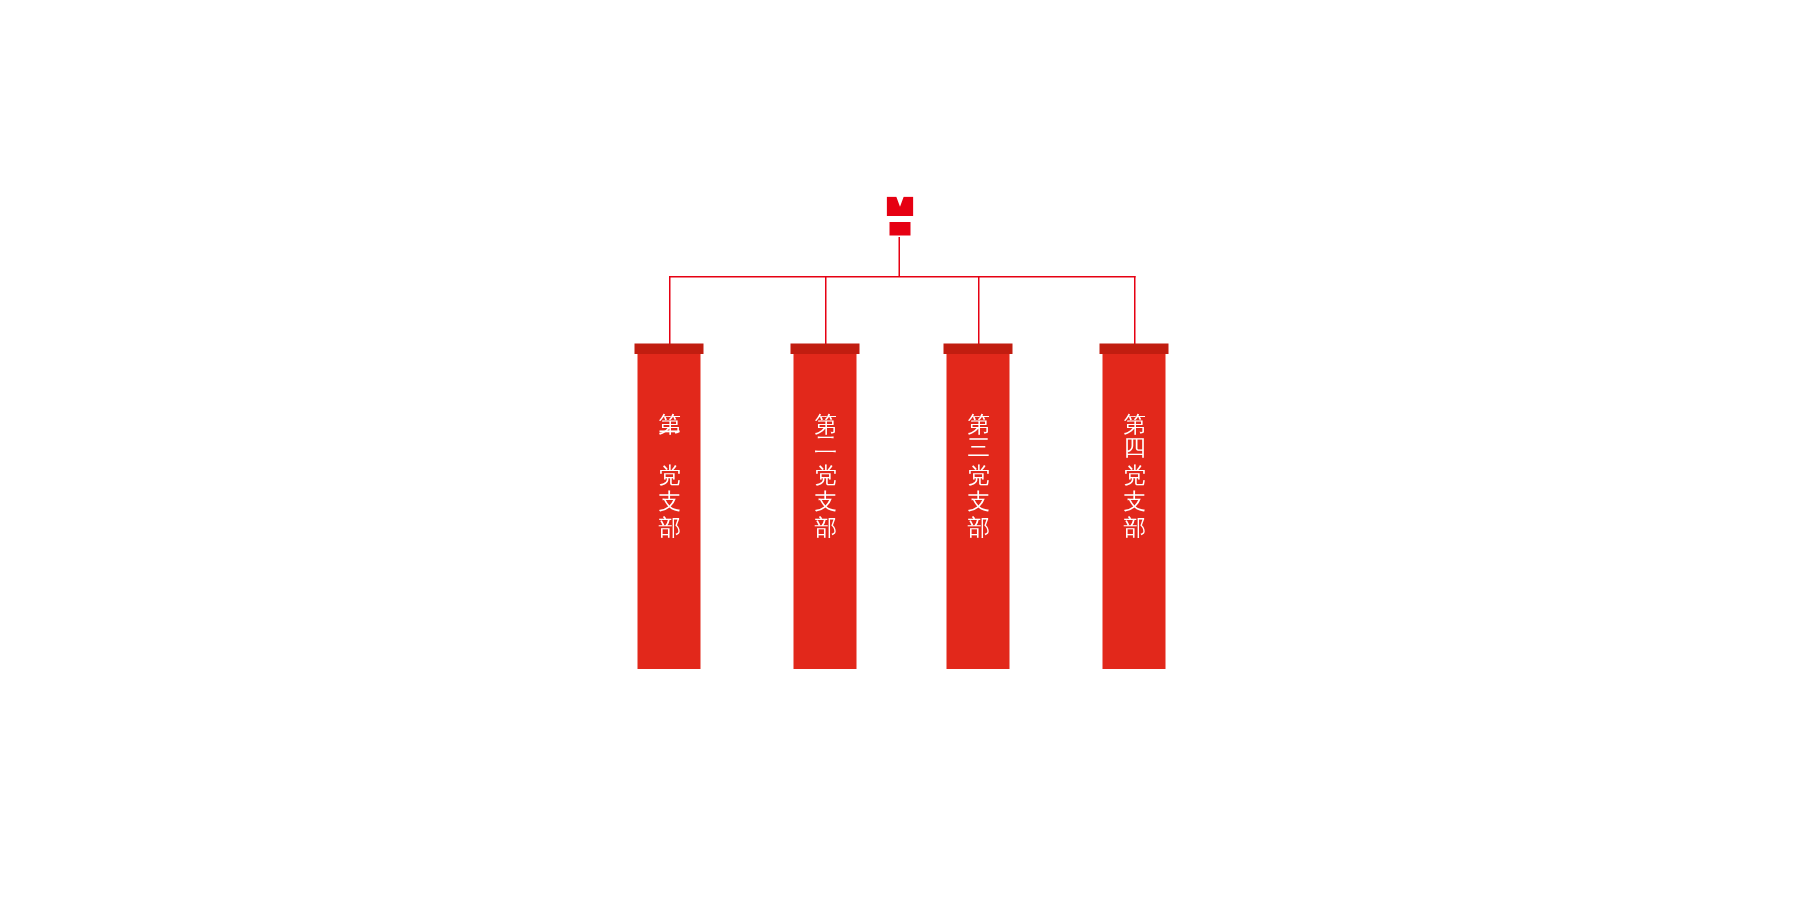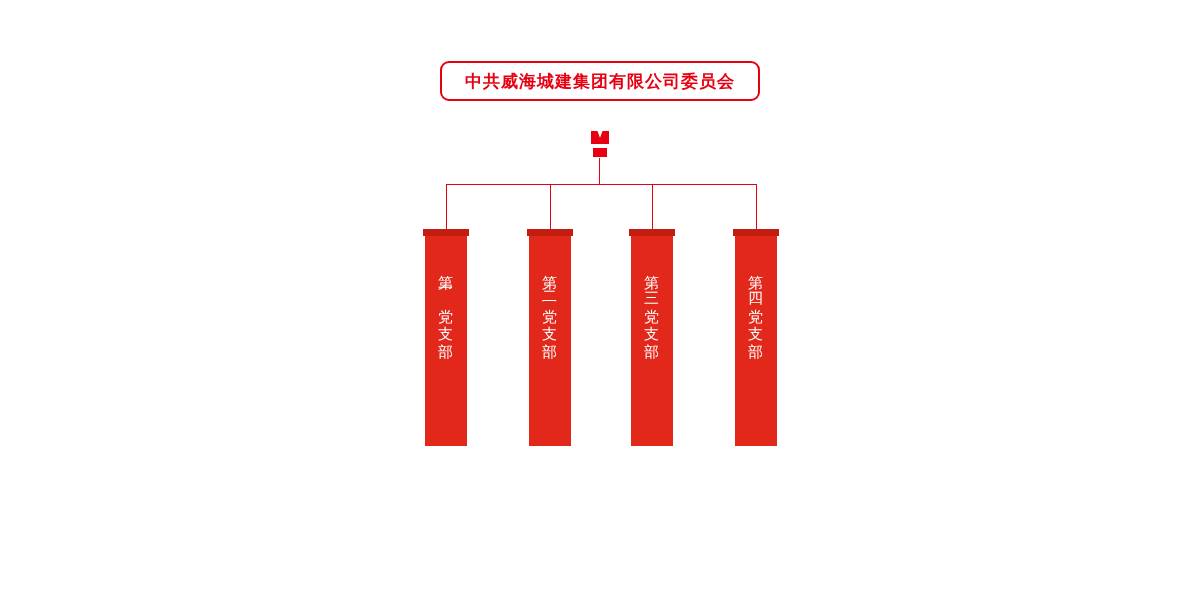--- a/index.html
+++ b/index.html
@@ -76,23 +76,20 @@
     font-size:15px;
     letter-spacing:17px;
     line-height:1;
   }
 </style>
 </head>
 <body>
 
 <div class="canvas">
 
-  <div class="title-box">
-    <span class="title-text">中共威海城建集团有限公司委员会</span>
-  </div>
 
   <div class="emblem-top"></div>
   <div class="emblem-bottom"></div>
 
   <div class="line stem"></div>
   <div class="line hline"></div>
   <div class="line drop drop1"></div>
   <div class="line drop drop2"></div>
   <div class="line drop drop3"></div>
   <div class="line drop drop4"></div>

